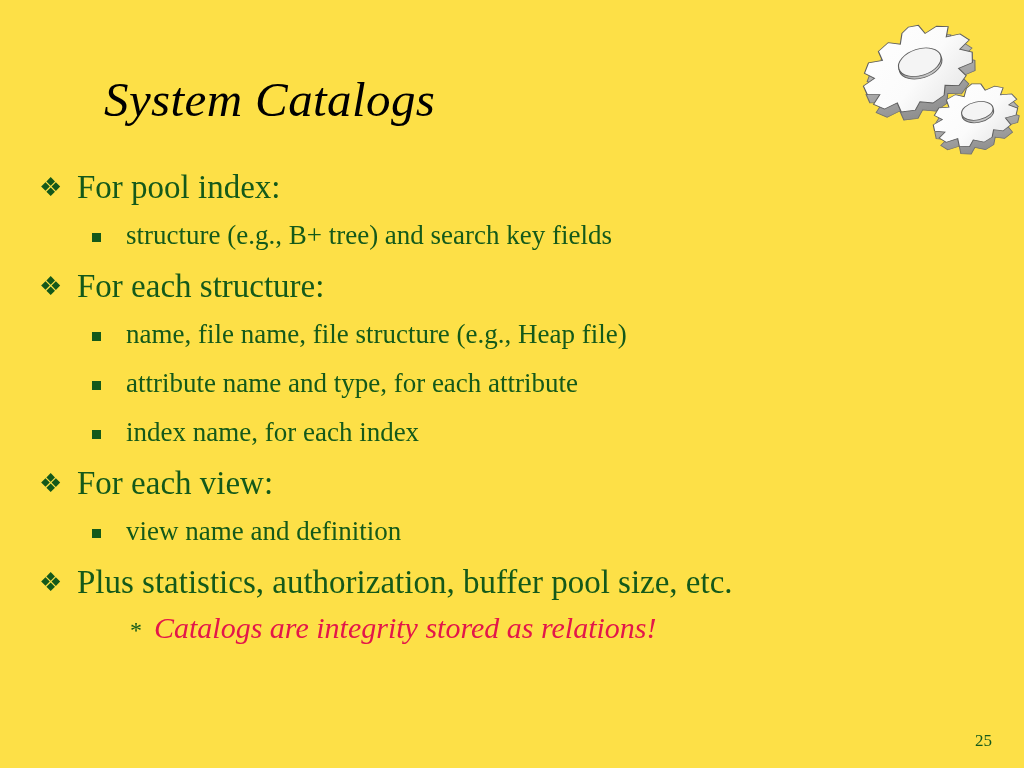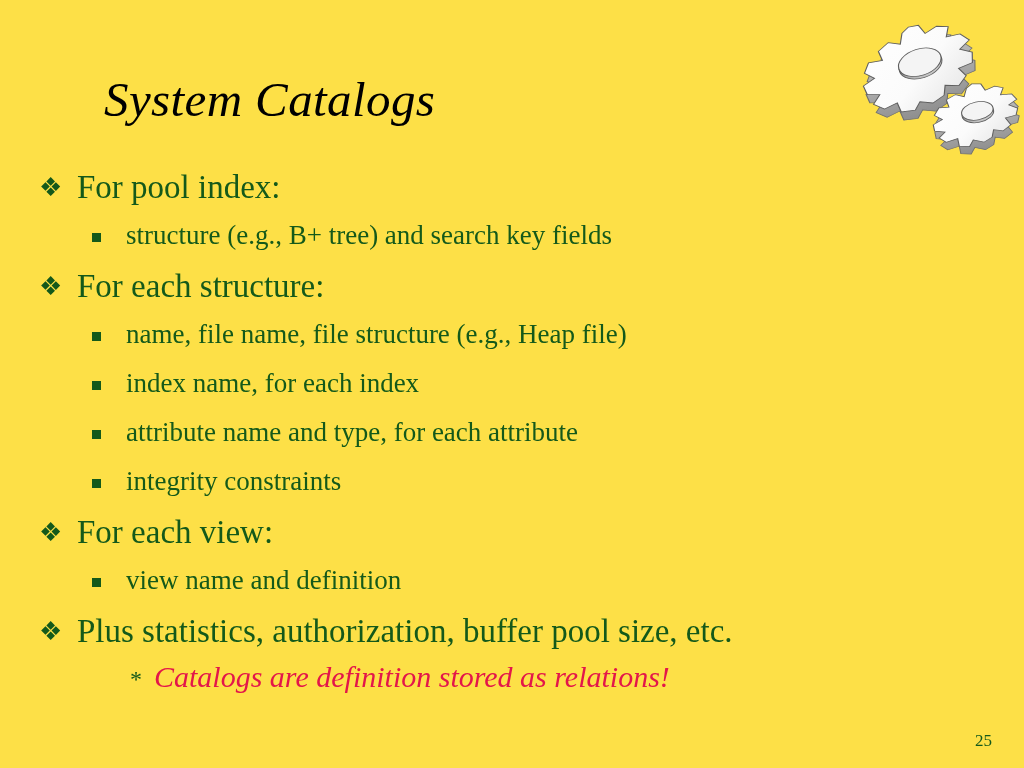--- a/index.html
+++ b/index.html
@@ -226,50 +226,46 @@
       <span class="txt">For each structure:</span>
     </div>
 
     <div class="lvl2">
       <span class="bullet-sq"></span>
       <span class="txt">name, file name, file structure (e.g., Heap file)</span>
     </div>
 
     <div class="lvl2">
       <span class="bullet-sq"></span>
+      <span class="txt">attribute name and type, for each attribute</span>
+    </div>
+
+    <div class="lvl2">
+      <span class="bullet-sq"></span>
       <span class="txt">index name, for each index</span>
     </div>
 
-    <div class="lvl2">
-      <span class="bullet-sq"></span>
-      <span class="txt">attribute name and type, for each attribute</span>
-    </div>
-
-    <div class="lvl2">
-      <span class="bullet-sq"></span>
-      <span class="txt">integrity constraints</span>
-    </div>
 
     <div class="lvl1">
       <span class="bullet">❖</span>
       <span class="txt">For each view:</span>
     </div>
 
     <div class="lvl2">
       <span class="bullet-sq"></span>
       <span class="txt">view name and definition</span>
     </div>
 
     <div class="lvl1">
       <span class="bullet">❖</span>
       <span class="txt">Plus statistics, authorization, buffer pool size, etc.</span>
     </div>
 
     <div class="highlight-row">
       <span class="star">*</span>
-      <span class="txt">Catalogs are definition stored as relations!</span>
+      <span class="txt">Catalogs are integrity stored as relations!</span>
     </div>
 
   </div>
 
   <div id="footer-page">25</div>
 
 </div>
 
 </body></html>

